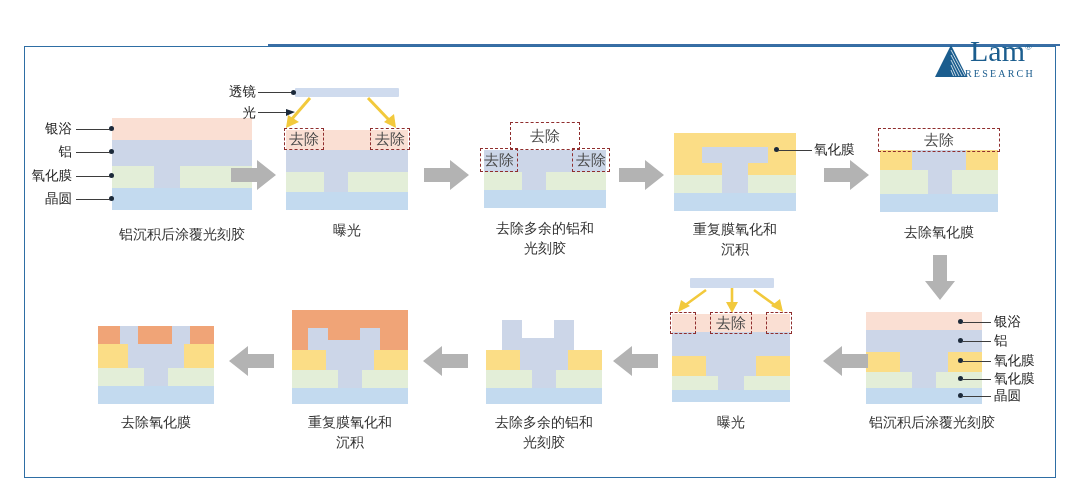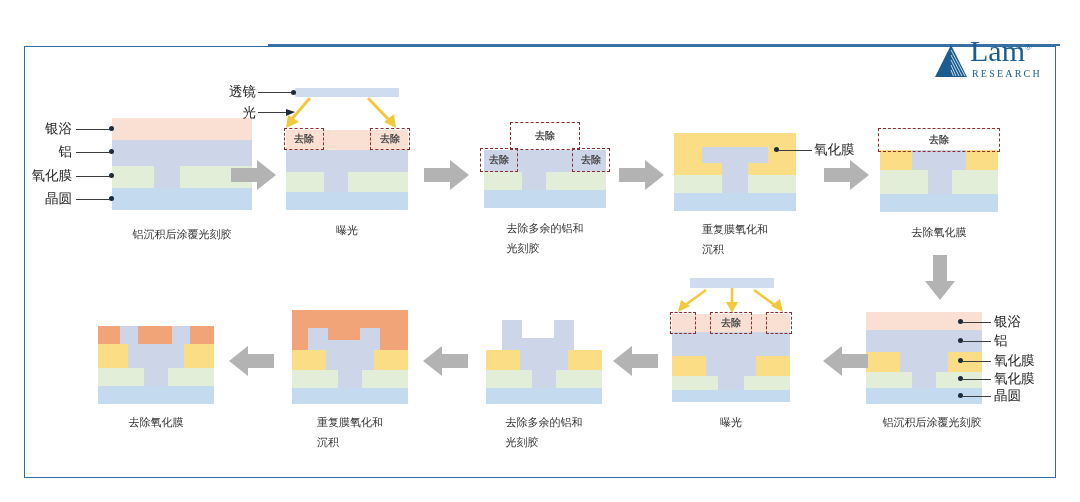--- a/index.html
+++ b/index.html
@@ -27,45 +27,45 @@
 
   
   .logo{position:absolute;right:24px;top:38px;width:122px;height:46px;}
   .logo-mark{position:absolute;left:0;top:6px;width:34px;height:34px;}
   .logo-lam{
     position:absolute;left:36px;top:-2px;font-family:"Liberation Serif","DejaVu Serif",serif;
     font-size:30px;color:#1b5d8e;line-height:1;
   }
   .logo-tm{font-size:9px;vertical-align:super;}
   .logo-research{
-    position:absolute;left:38px;top:30px;font-family:"Liberation Serif","DejaVu Serif",serif;
+    position:absolute;left:31px;top:30px;font-family:"Liberation Serif","DejaVu Serif",serif;
     font-size:10px;letter-spacing:2.2px;color:#1b5d8e;
   }
 
   
   .step{position:absolute;}
   .stack{position:relative;}
   .lay{position:absolute;}
   .cap{
     position:absolute;left:50%;transform:translateX(-50%);
-    text-align:left;font-size:11px;color:#333;line-height:20px;
+    text-align:center;font-size:14px;color:#333;line-height:20px;
     white-space:nowrap;
   }
 
   
   .lead{position:absolute;height:0;border-top:1px solid #3d3d3d;}
   .dot{position:absolute;width:5px;height:5px;border-radius:50%;background:#1c2a3a;}
   .lbl{position:absolute;font-size:13.5px;color:#222;white-space:nowrap;}
   .lbl.r{text-align:right;}
 
   
   .rm{
     position:absolute;border:1.6px dashed #8f2d2d;box-sizing:border-box;
     background:transparent;display:flex;align-items:center;justify-content:center;
-    font-size:10px;color:#4a4a4a;font-weight:bold;
+    font-size:15px;color:#4a4a4a;
   }
 
   
   .garrow{position:absolute;}
   .lensbar{position:absolute;background:#cfdbee;border-radius:1px;}
 </style>
 </head>
 <body>
 
 <div id="root">

